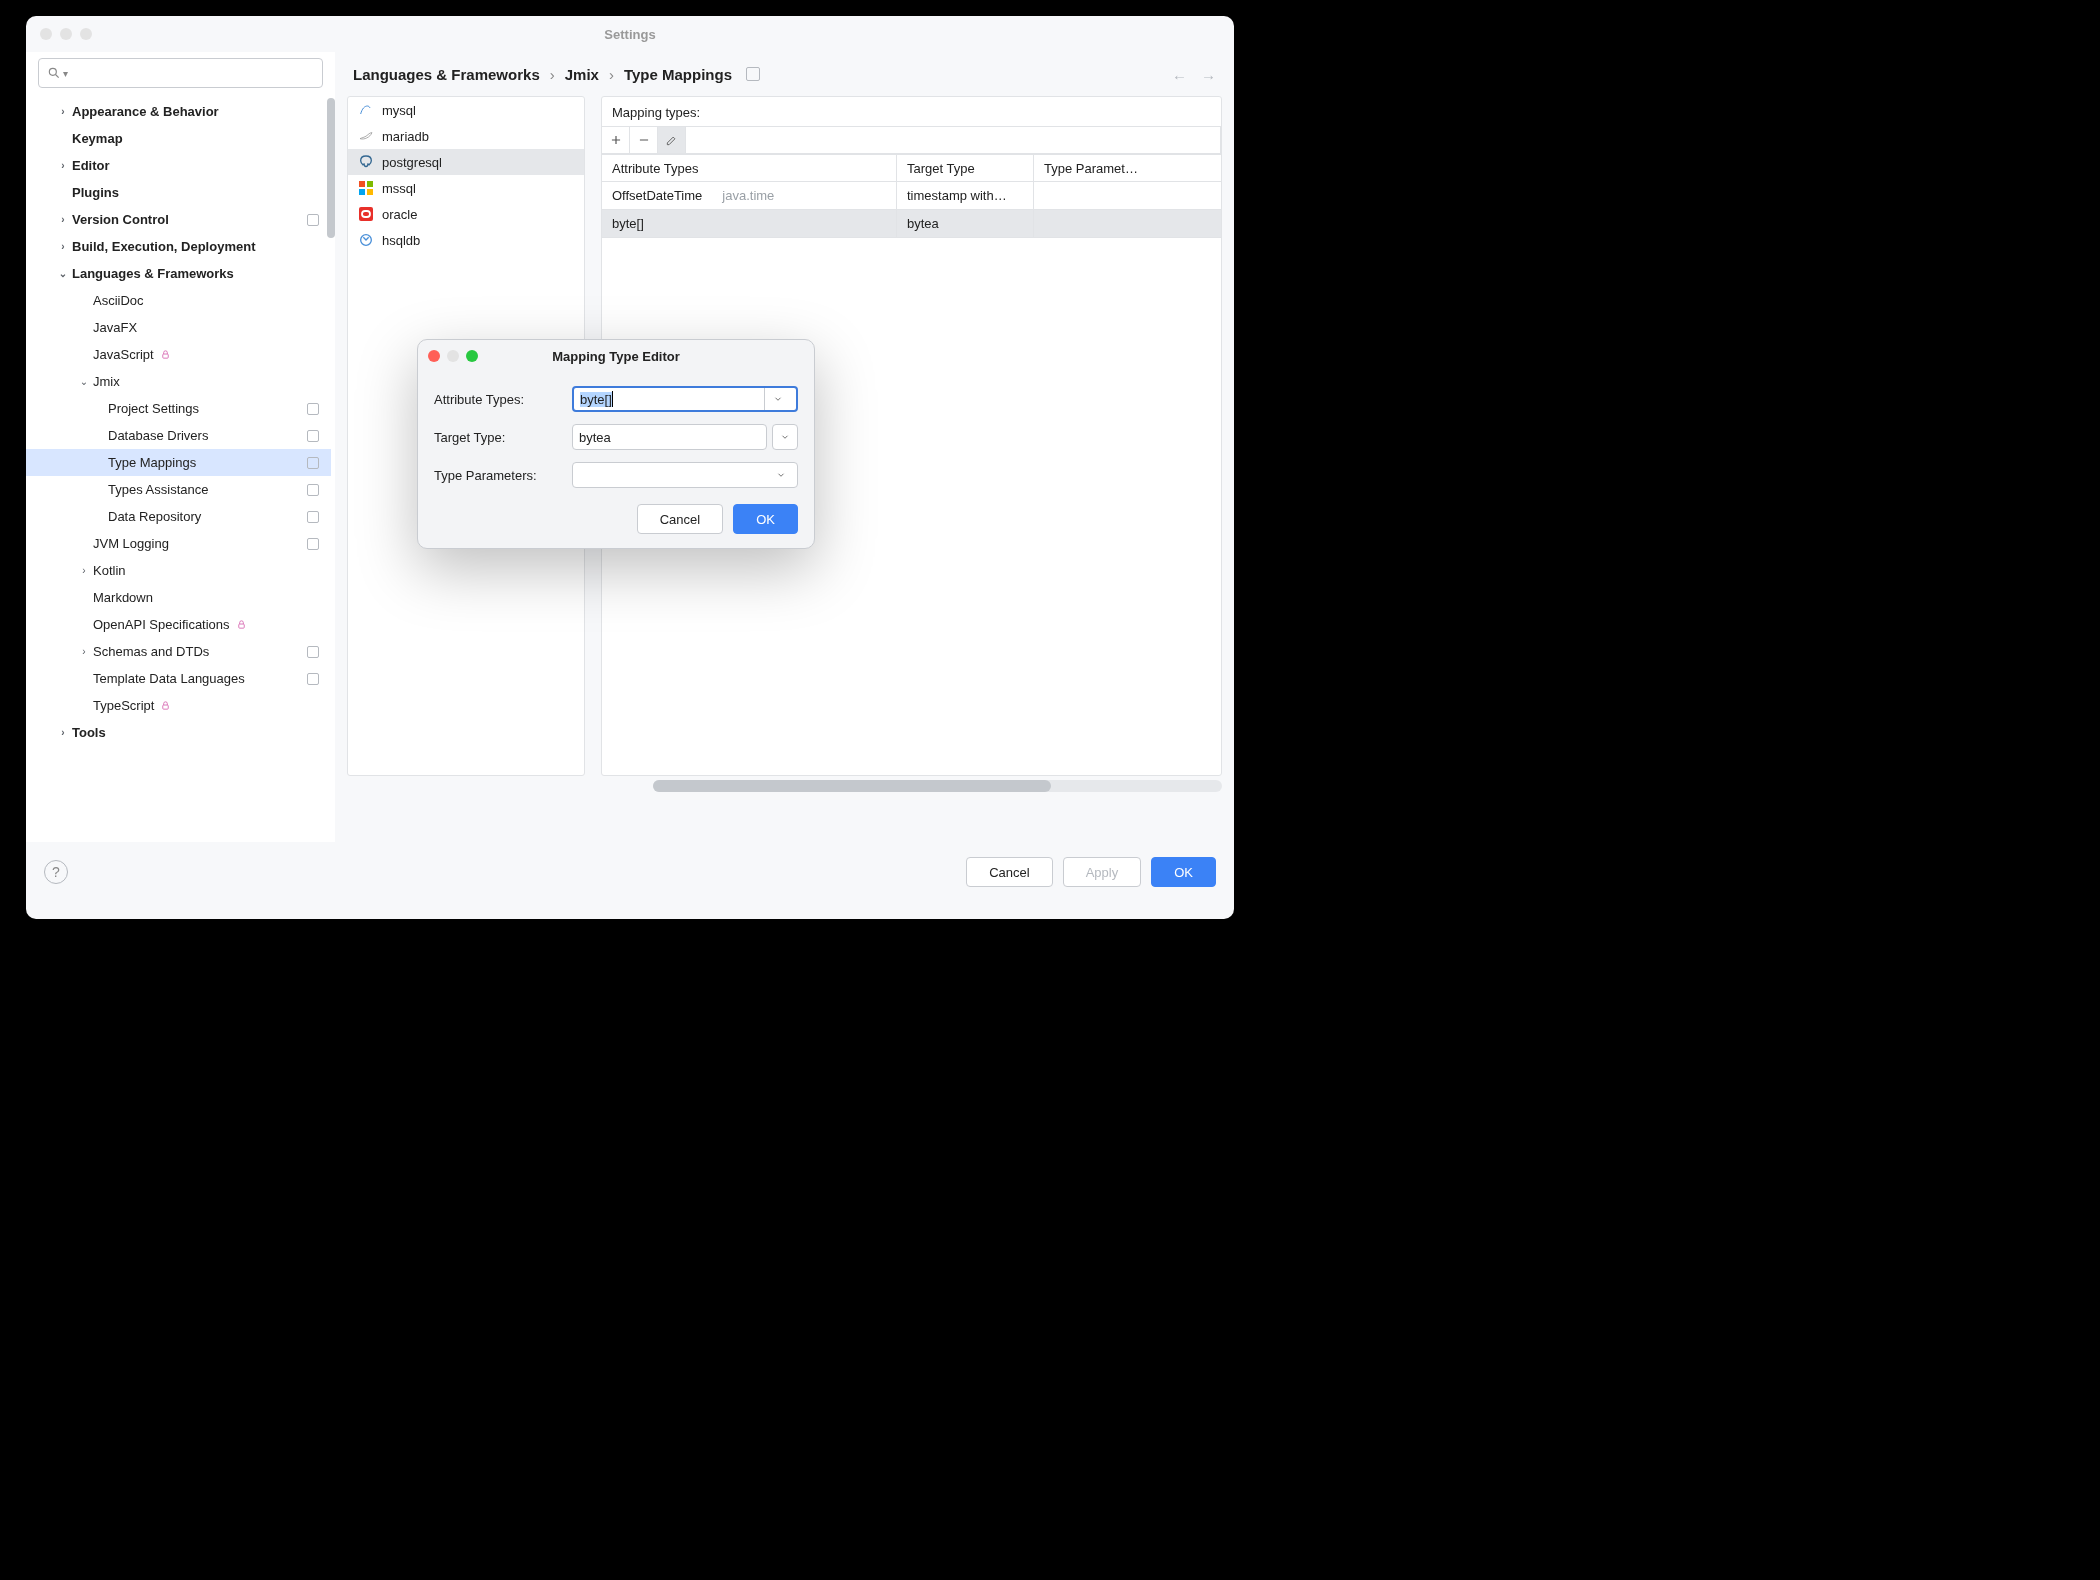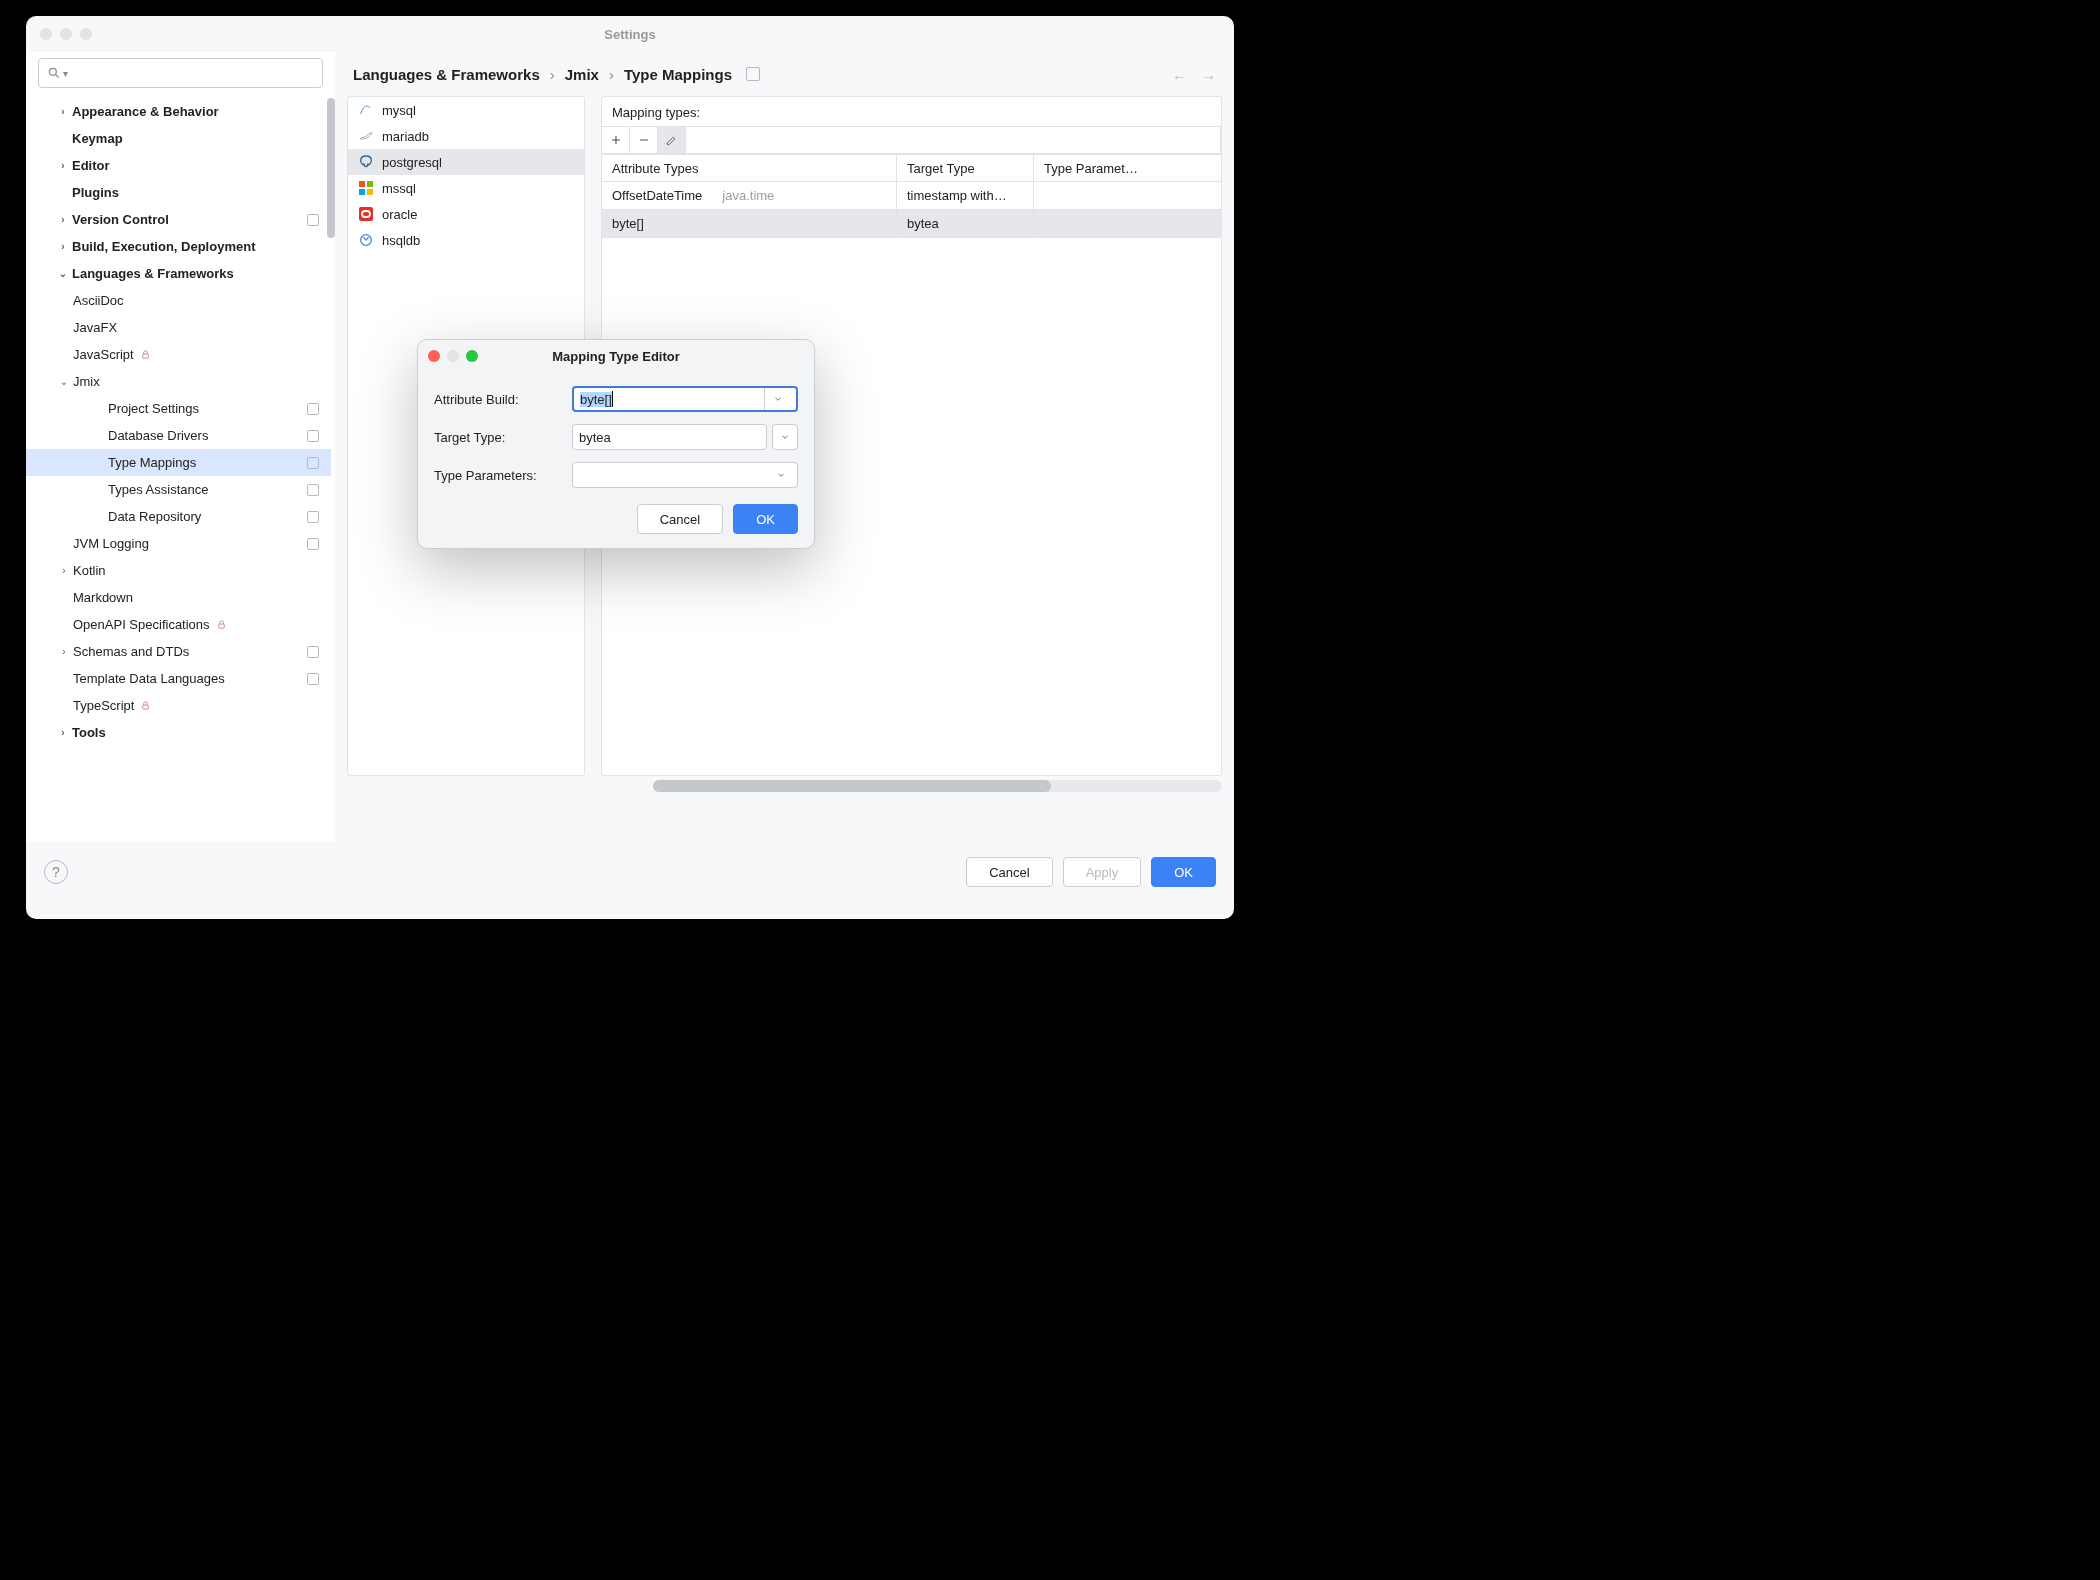--- a/index.html
+++ b/index.html
@@ -86,21 +86,21 @@
 }
 .tree-item {
   height: 27px;
   display: flex;
   align-items: center;
   padding-left: 10px;
   cursor: default;
   position: relative;
 }
 .tree-item.l1 { padding-left: 30px; }
-.tree-item.l2 { padding-left: 31px; }
+.tree-item.l2 { padding-left: 51px; }
 .tree-item.l3 { padding-left: 66px; }
 .tree-item .arrow {
   width: 14px;
   display: inline-flex;
   align-items: center;
   justify-content: center;
   color: #5a5f66;
   font-size: 10px;
   margin-right: 2px;
 }
@@ -620,21 +620,21 @@
     <div class="modal-title">
       <div class="traffic-lights">
         <div class="traffic-light tl-red"></div>
         <div class="traffic-light tl-yel"></div>
         <div class="traffic-light tl-grn"></div>
       </div>
       <div class="window-title">Mapping Type Editor</div>
     </div>
     <div class="modal-body">
       <div class="form-row">
-        <label>Attribute Build:</label>
+        <label>Attribute Types:</label>
         <div class="field-wrap">
           <div class="field focused combo-split">
             <span class="selected-text">byte[]</span>
               <span class="caret"></span>
             <div class="chevbox">
                 <svg width="10" height="10" viewBox="0 0 24 24">
                   <path d="M6 9l6 6 6-6" fill="none" stroke="#555" stroke-width="2"></path>
                 </svg>
               </div>
           </div>

